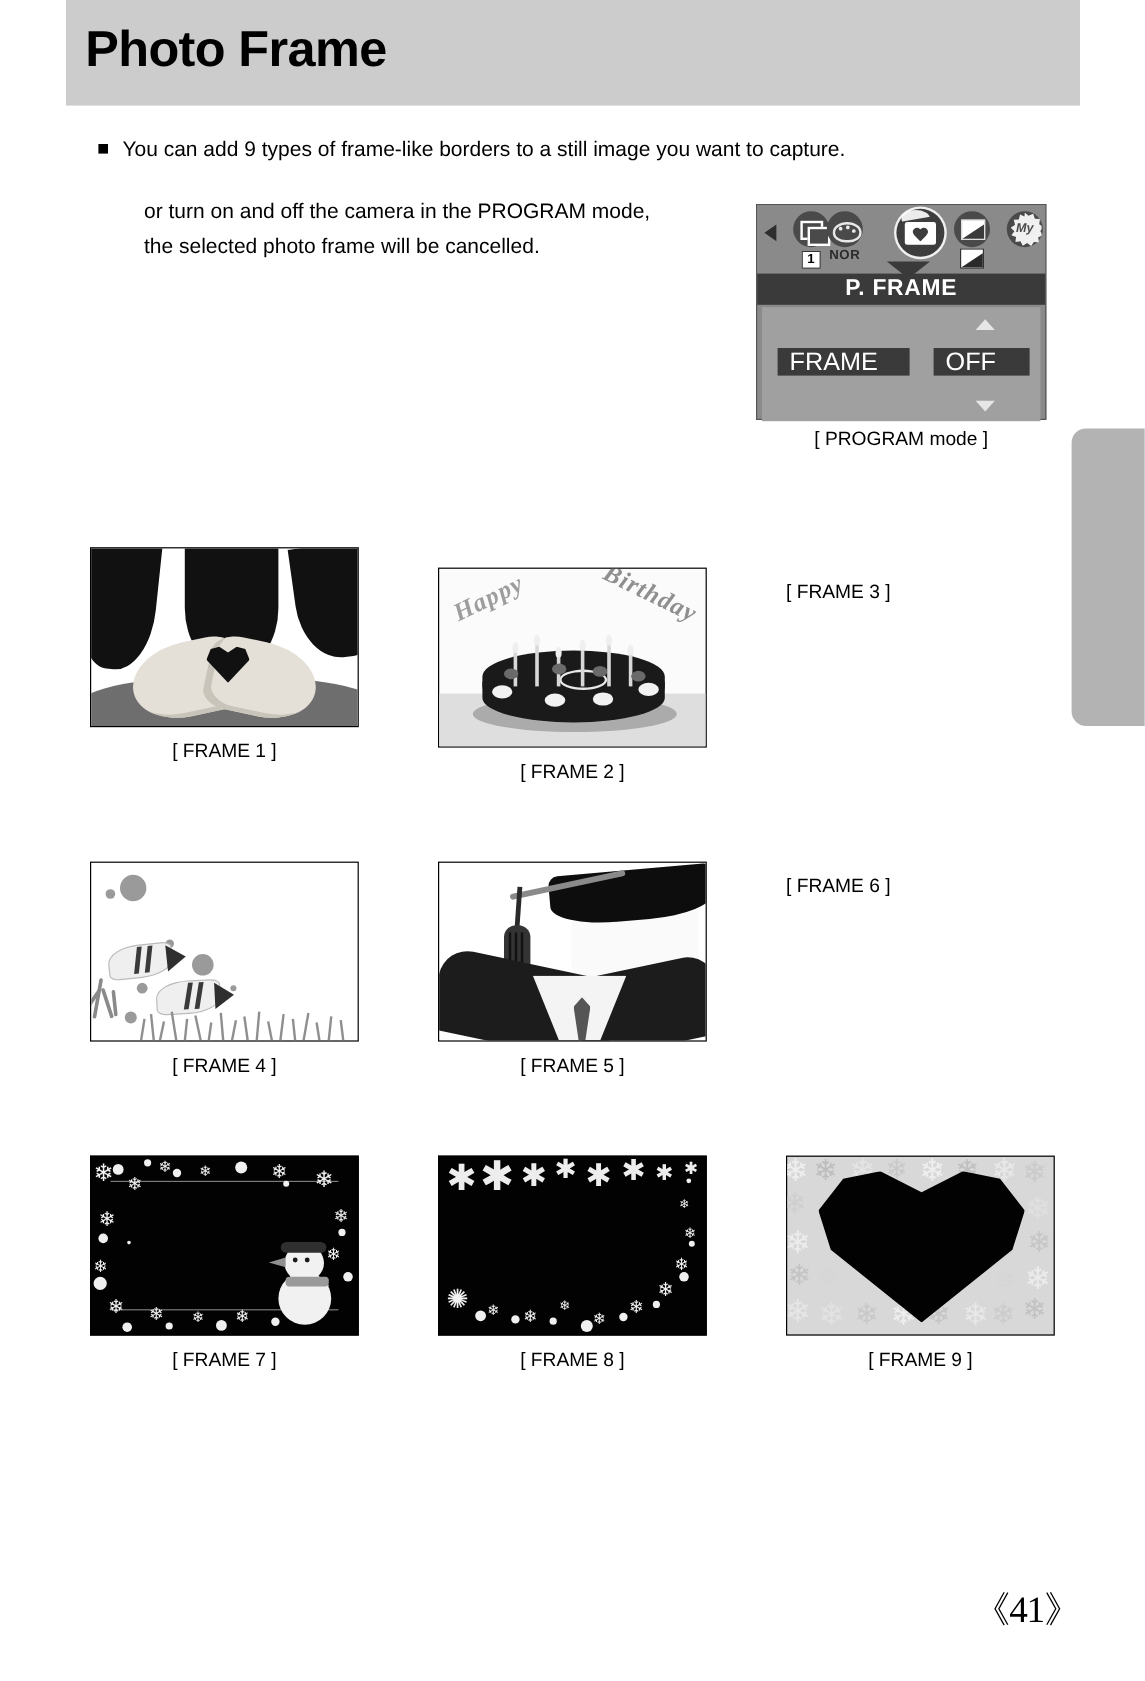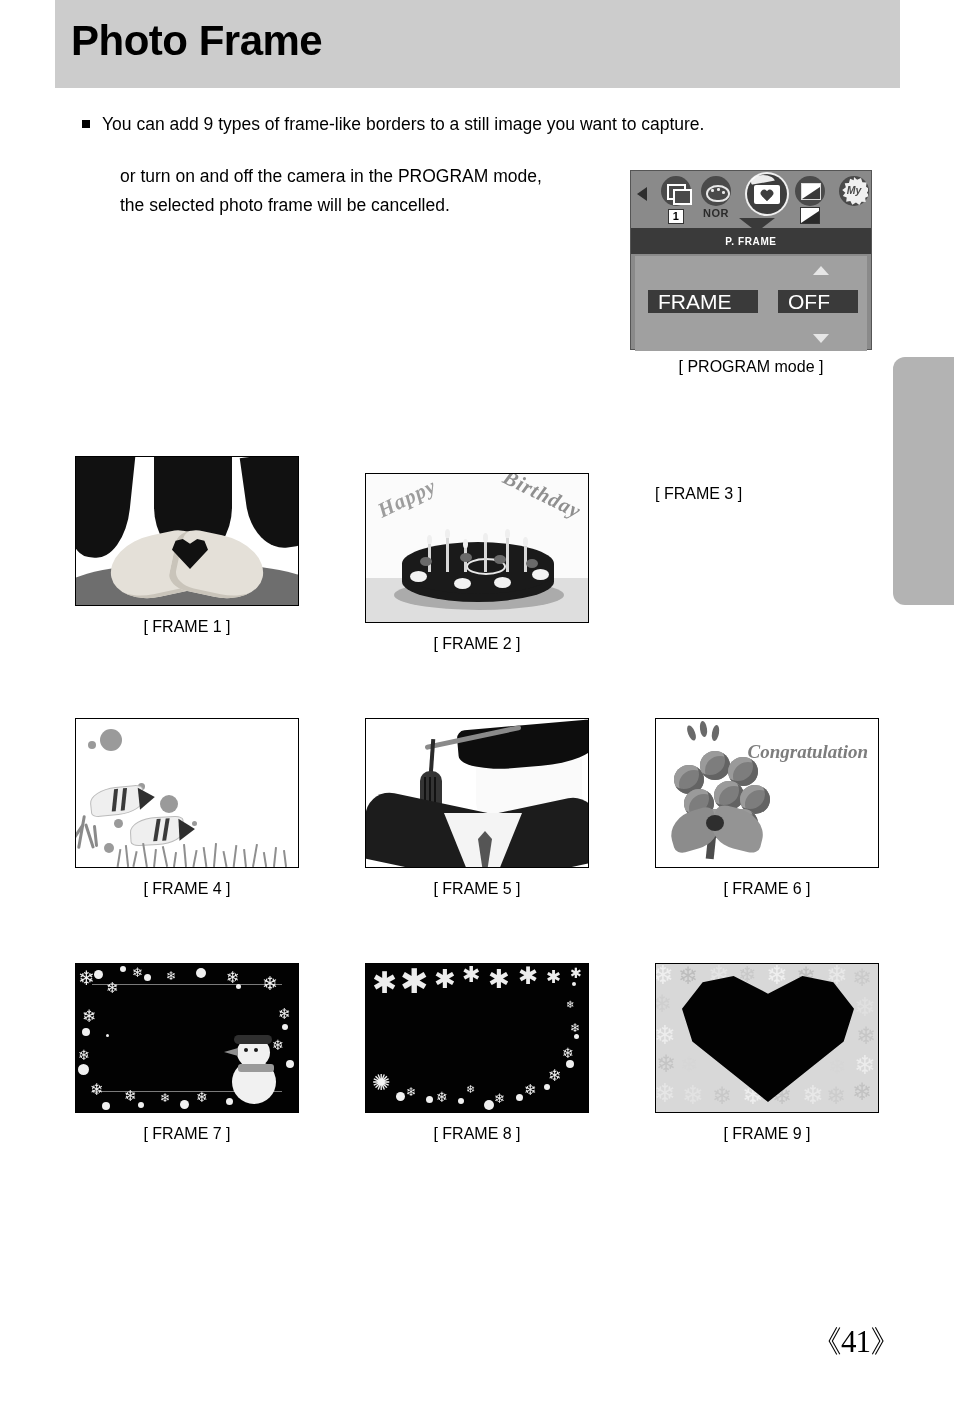--- a/index.html
+++ b/index.html
@@ -256,21 +256,21 @@
     border-left: 18px solid transparent;
     border-right: 18px solid transparent;
     border-top: 14px solid #3a3a3a;
   }
 
   .lcd-titlebar {
     position: relative;
     height: 26px;
     background: #3a3a3a;
     color: #ffffff;
-    font-size: 10px;
+    font-size: 19px;
     font-weight: bold;
     letter-spacing: 0.6px;
     display: flex;
     align-items: center;
     justify-content: center;
   }
   .lcd-body {
     position: relative;
     height: 95px;
     background: #a0a0a0;
@@ -462,21 +462,21 @@
 
       <div class="icon-slot" style="left:28px;">
         <div class="icon-circle">
           <div class="g-stack"></div>
         </div>
         <div>
           <span class="icon-sub boxed">1</span>
         </div>
       </div>
 
-      <div class="icon-slot" style="left:68px;">
+      <div class="icon-slot" style="left:56px;">
         <div class="icon-circle">
           <div class="g-palette">
             <span style="left:3px;top:2px;"></span>
             <span style="left:9px;top:1px;"></span>
             <span style="left:14px;top:4px;"></span>
           </div>
         </div>
         <div class="icon-sub">NOR</div>
       </div>
 
@@ -630,40 +630,20 @@
       </div>
       <div class="suitL"></div>
       <div class="suitR"></div>
       <div class="collar"></div>
       <div class="tie"></div>
     </div>
     <div class="thumb-caption">[ FRAME 5 ]</div>
   </div>
 
   <div class="cell" style="left:655px; top:718px;">
-    <div class="thumb f6">
-      <div class="bouquet">
-        <div class="bud" style="left:18px;top:-18px;transform:rotate(-22deg);"></div>
-        <div class="bud" style="left:30px;top:-22px;transform:rotate(-8deg);"></div>
-        <div class="bud" style="left:42px;top:-18px;transform:rotate(10deg);"></div>
-        <div class="rose" style="left:4px;top:22px;"></div>
-        <div class="rose" style="left:30px;top:8px;"></div>
-        <div class="rose" style="left:58px;top:14px;"></div>
-        <div class="rose" style="left:14px;top:46px;"></div>
-        <div class="rose" style="left:44px;top:38px;"></div>
-        <div class="rose" style="left:70px;top:42px;"></div>
-        <div class="rose" style="left:30px;top:66px;"></div>
-        <div class="rose" style="left:58px;top:66px;"></div>
-      </div>
-      <div class="stem"></div>
-      <div class="ribbonL"></div>
-      <div class="ribbonR"></div>
-      <div class="knot"></div>
-      <div class="congrats">Congratulation</div>
-    </div>
     <div class="thumb-caption">[ FRAME 6 ]</div>
   </div>
 
   <div class="cell" style="left:75px; top:963px;">
     <div class="thumb fdark f7">
       <div class="innerline"></div>
       <div class="flake" style="left:2px;top:4px;font-size:20px;">❄</div>
       <div class="flake" style="left:30px;top:16px;font-size:15px;">❄</div>
       <div class="flake" style="left:6px;top:44px;font-size:17px;">❄</div>
       <div class="flake" style="left:2px;top:84px;font-size:14px;">❄</div>

